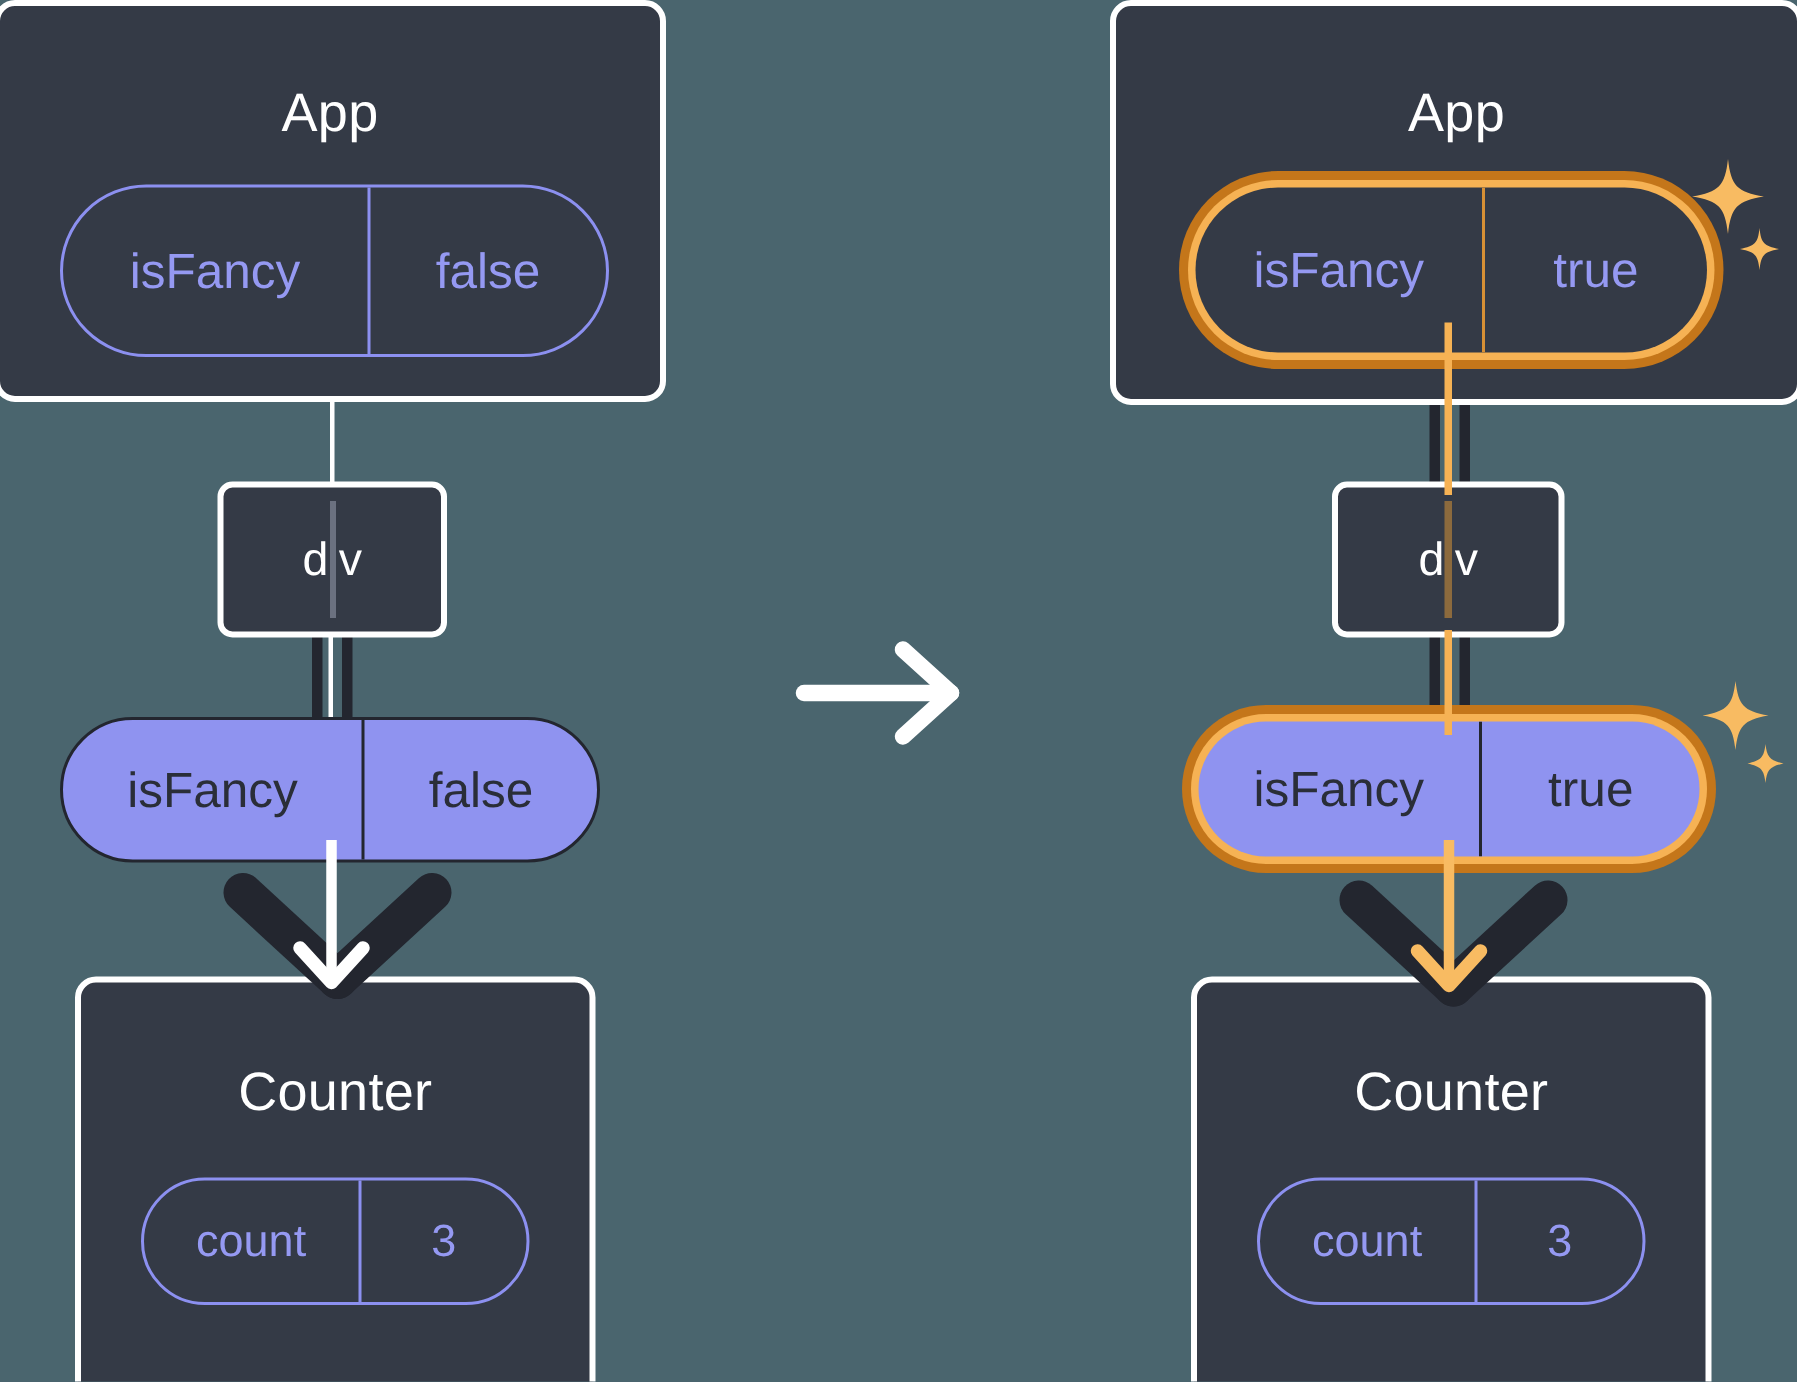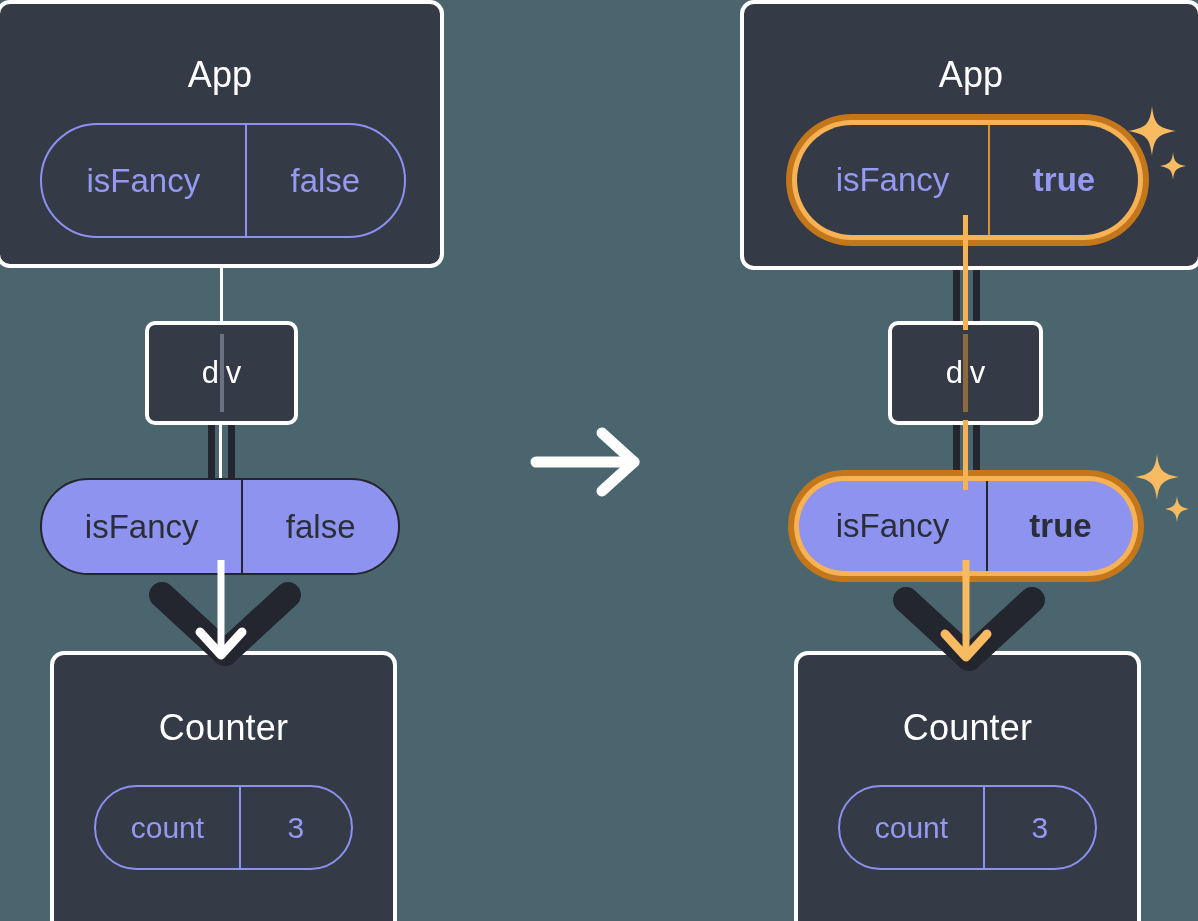--- a/index.html
+++ b/index.html
@@ -97,21 +97,21 @@
     border-radius: 999px;
     display: flex;
     align-items: stretch;
     overflow: hidden;
   }
   .ring-core .cell {
     display: flex; align-items: center; justify-content: center;
     white-space: nowrap;
   }
   .ring-core .cell.k { flex: 0 0 56%; }
-  .ring-core .cell.v { flex: 1 1 auto; font-weight: bold; }
+  .ring-core .cell.v { flex: 1 1 auto; font-weight: normal; }
 
   .ring-core.dark { background: #343a46; }
   .ring-core.dark .cell { color: #9599f2; font-size: 33px; }
   .ring-core.dark .cell.v { border-left: 2px solid #d79035; }
 
   .ring-core.purple { background: #8f93f0; }
   .ring-core.purple .cell { color: #2a2e38; font-size: 33px; }
   .ring-core.purple .cell.v { border-left: 2.5px solid #23262f; }
 
   

